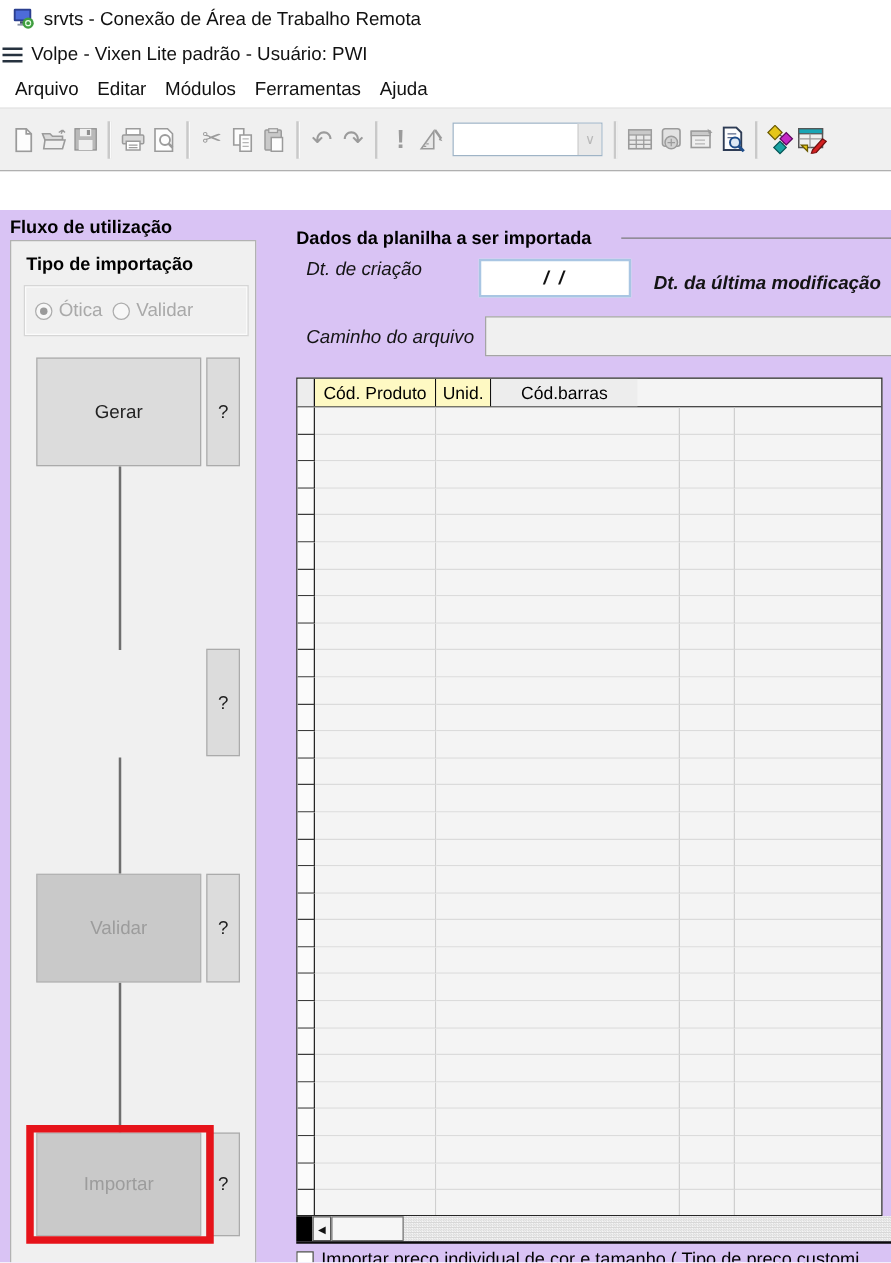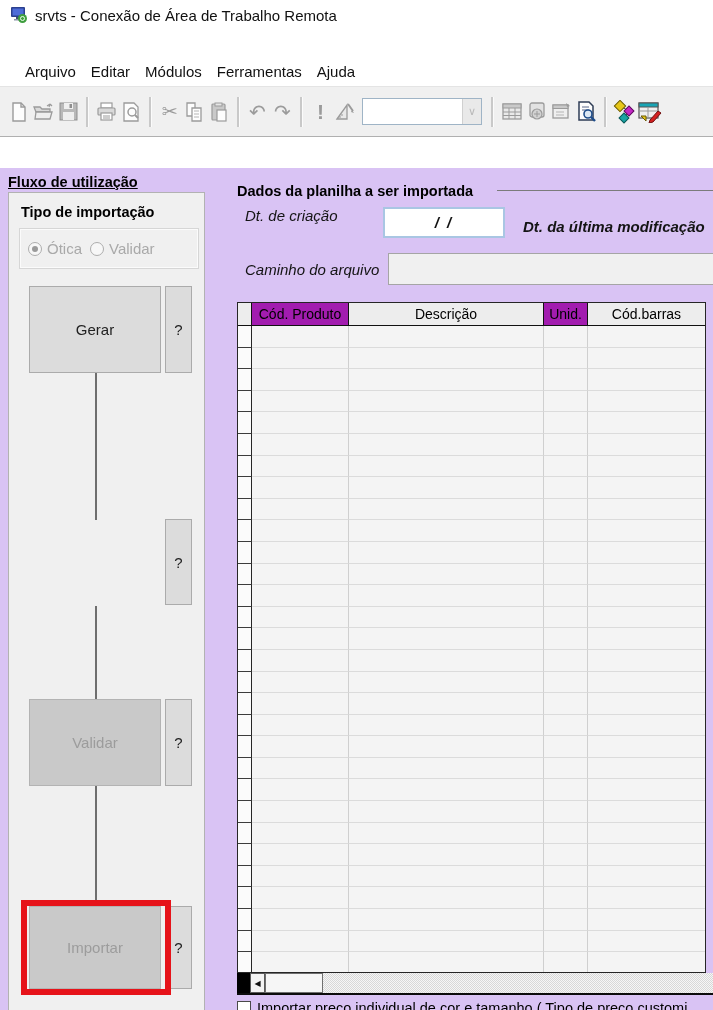--- a/index.html
+++ b/index.html
@@ -8,21 +8,21 @@
   
   .rdp-row{position:absolute;left:0;top:0;width:713px;height:30px;display:flex;align-items:center;padding-left:10px;box-sizing:border-box;}
   .rdp-row .txt{font-size:15px;color:#111;margin-left:7px;}
   .app-row{position:absolute;left:0;top:31px;width:713px;height:25px;display:flex;align-items:center;}
   .app-row .txt{font-size:15px;color:#111;margin-left:7px;}
   .burger{width:16px;height:12px;display:inline-block;position:relative;}
   .burger i{position:absolute;left:0;width:16px;height:2px;background:#26323f;display:block;}
   .burger i:nth-child(1){top:0}.burger i:nth-child(2){top:5px}.burger i:nth-child(3){top:10px}
   .app-row .burger{margin-left:2px;}
   
-  .menubar{position:absolute;left:0;top:57px;width:713px;height:29px;display:flex;align-items:center;gap:15px;padding-left:25px;box-sizing:border-box;background:#fff;}
+  .menubar{position:absolute;left:0;top:57px;width:713px;height:29px;display:flex;align-items:center;gap:15px;padding-left:12px;box-sizing:border-box;background:#fff;}
   .menu-item{font-size:15px;color:#111;cursor:default;}
   
   .toolbar{position:absolute;left:0;top:86px;width:713px;height:51px;background:#f0f0f0;border-top:1px solid #e4e4e4;border-bottom:1px solid #b0b0b0;box-sizing:border-box;display:flex;align-items:center;padding-left:6px;overflow:hidden;}
   .tbtn{width:25px;height:26px;display:flex;align-items:center;justify-content:center;flex:none;}
   .tsep{width:2px;height:30px;background:#c9c9c9;border-right:1px solid #fbfbfb;margin:0 5px;flex:none;}
   .tglyph{font-size:17px;color:#9b9b9b;line-height:1;}
   .combo{width:120px;height:27px;background:#fff;border:1px solid #9fb4c6;margin:0 4px;display:flex;flex:none;box-sizing:border-box;}
   .combo .cval{flex:1;font-size:13px;padding:4px;}
   .combo .cbtn{width:18px;background:#e9e9e9;border-left:1px solid #d0d0d0;display:flex;align-items:center;justify-content:center;color:#b9b9b9;font-size:11px;}
   
@@ -52,21 +52,21 @@
   .qbtn{position:absolute;left:156px;width:27px;background:#dcdcdc;border:1px solid #ababab;box-sizing:border-box;display:flex;align-items:center;justify-content:center;font-size:15px;color:#222;}
   .red-rect{position:absolute;left:12px;top:707px;width:150px;height:95px;border:6px solid #e6131a;box-sizing:border-box;pointer-events:none;z-index:5;}
   
   .ilabel{position:absolute;font-size:15px;font-style:italic;color:#141414;white-space:nowrap;}
   .datebox{position:absolute;left:383px;top:39px;width:122px;height:31px;background:#fff;border:2px solid #a9c6e3;box-sizing:border-box;display:flex;align-items:center;justify-content:center;font-size:15px;font-style:italic;font-weight:bold;color:#111;letter-spacing:2px;}
   .pathbox{position:absolute;left:388px;top:85px;width:327px;height:32px;background:#f0f0f0;border:1px solid #a5a5a5;box-sizing:border-box;font-size:14px;padding:6px;}
   
   .grid{position:absolute;left:237px;top:134px;width:469px;height:671px;background:#f4f4f4;border:1px solid #262626;box-sizing:border-box;overflow:hidden;}
   .ghead{display:flex;height:22px;border-bottom:1px solid #111;}
   .hc{height:22px;border-right:1px solid #111;box-sizing:border-box;display:flex;align-items:center;justify-content:center;font-size:14px;color:#000;background:#ededed;white-space:nowrap;overflow:hidden;flex:none;}
-  .hc.hl{background:#a21caf;}
+  .hc.hl{background:#fef9c3;}
   .grow{display:flex;height:21.6px;flex:none;}
   .c-sel{width:14px;flex:none;background:#fbfbfb;border-right:1px solid #262626;border-bottom:1px solid #3c3c3c;box-sizing:border-box;}
   .c-d{flex:none;border-right:1px solid #cfcfcf;border-bottom:1px solid #dbdbdb;box-sizing:border-box;background:#f4f4f4;}
   .w0{width:14px;} .w1{width:97px;} .w2{width:195px;} .w3{width:44px;} .w4{width:117px;border-right:none;}
   
   .hscroll{position:absolute;left:237px;top:805px;width:476px;height:20px;display:flex;
     background:#e9e9e9;
     background-image:conic-gradient(#f6f6f6 25%,#d8d8d8 0 50%,#f6f6f6 0 75%,#d8d8d8 0);background-size:2px 2px;}
   .sb-corner{width:13px;height:20px;background:#000;flex:none;}
   .sb-btn{width:15px;height:20px;background:#f4f4f4;border:1px solid #5a5a5a;box-sizing:border-box;display:flex;align-items:center;justify-content:center;font-size:8px;color:#111;flex:none;}
@@ -91,20 +91,28 @@
         <rect x="6" y="11" width="4" height="2" fill="#44506e"></rect>
         <rect x="4" y="13" width="8" height="1.5" fill="#8a93a8"></rect>
         <circle cx="12.5" cy="12.5" r="4.5" fill="#3f9e3f"></circle>
         <path d="M10.5 12.5 a2 2 0 0 1 4 0" stroke="#eaffea" stroke-width="1" fill="none"></path>
         <path d="M14.5 12.5 a2 2 0 0 1 -4 0" stroke="#eaffea" stroke-width="1" fill="none"></path>
       </svg>
     </span>
     <span class="txt">srvts - Conexão de Área de Trabalho Remota</span>
   </div>
 
+  <div class="app-row">
+    <span class="burger">
+        <i></i>
+        <i></i>
+        <i></i>
+      </span>
+    <span class="txt">Volpe - Vixen Lite padrão - Usuário: PWI</span>
+  </div>
 
   <div class="menubar">
     <span class="menu-item">Arquivo</span>
     <span class="menu-item">Editar</span>
     <span class="menu-item">Módulos</span>
     <span class="menu-item">Ferramentas</span>
     <span class="menu-item">Ajuda</span>
   </div>
 
   <div class="toolbar">
@@ -245,21 +253,21 @@
           <line x1="10" y1="6" x2="10" y2="17" stroke="#999"></line>
           <path d="M12 19 l8 -9 l3 2 l-8 9 l-4 1 z" fill="#d42020" stroke="#701010"></path>
           <path d="M3 15 l5 0 l0 5 z" fill="#e6c619" stroke="#6b5a00"></path>
         </svg>
     </span>
   </div>
 
 
   <div class="content">
 
-    <span class="grp-caption" style="left:8px;top:6px;text-decoration:underline;">Fluxo de utilização</span>
+    <span class="grp-caption" style="left:8px;top:6px;">Fluxo de utilização</span>
     <span class="grp-caption" style="left:237px;top:15px;">Dados da planilha a ser importada</span>
     <span class="cap-line" style="left:497px;top:22px;width:216px;"></span>
 
     <div class="flow-panel">
       <span class="ftitle">Tipo de importação</span>
       <div class="radiobox">
         <span class="radio">
           <span class="rcirc sel"></span>
           <span class="rlabel">Ótica</span>
         </span>
@@ -290,21 +298,20 @@
     <div class="datebox">/    /</div>
     <span class="ilabel" style="left:523px;top:50px;font-weight:bold;">Dt. da última modificação</span>
 
     <span class="ilabel" style="left:245px;top:93px;">Caminho do arquivo</span>
     <div class="pathbox"></div>
 
     <div class="grid">
       <div class="ghead">
         <div class="hc w0"></div>
         <div class="hc w1 hl">Cód. Produto</div>
-        <div class="hc w2">Descrição</div>
         <div class="hc w3 hl">Unid.</div>
         <div class="hc w4">Cód.barras</div>
       </div>
       <div id="table-body">
           <div class="grow">
             <div class="c-sel"></div>
             <div class="c-d w1"></div>
             <div class="c-d w2"></div>
             <div class="c-d w3"></div>
             <div class="c-d w4"></div>

